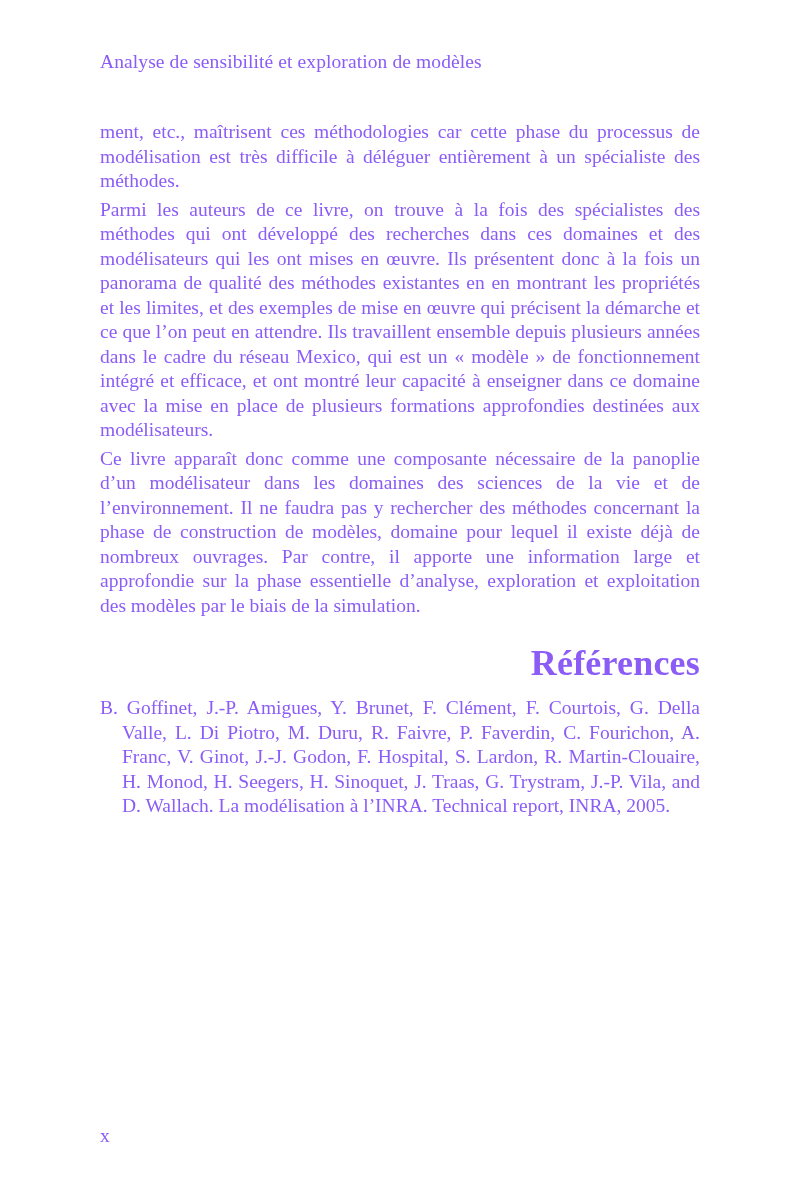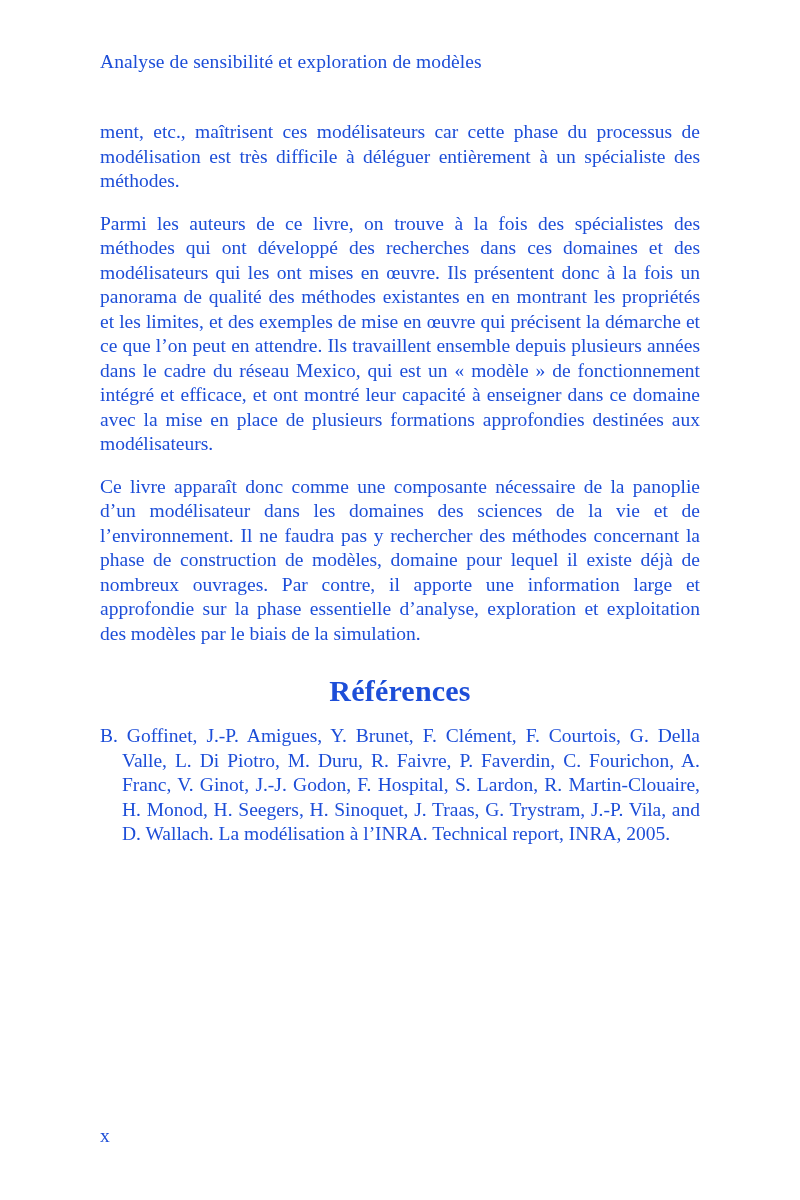--- a/index.html
+++ b/index.html
@@ -5,21 +5,21 @@
   html, body {
     margin: 0;
     padding: 0;
     background: #ffffff;
   }
   .page {
     position: relative;
     width: 716px;
     height: 1200px;
     background: #ffffff;
-    color: #1d4ed8;
+    color: #8b5cf6;
     font-family: "Liberation Serif", "DejaVu Serif", serif;
     overflow: hidden;
   }
   .running-header {
     position: absolute;
     left: 100px;
     top: 50px;
     font-size: 19.5px;
     line-height: 24px;
     letter-spacing: 0.1px;
@@ -31,28 +31,28 @@
     top: 120px;
     width: 600px;
     font-size: 19.5px;
     line-height: 24.5px;
     text-align: justify;
   }
   .text-block p {
     margin: 0;
   }
   .text-block p + p {
-    margin-top: 18px;
+    margin-top: 4px;
   }
   .references-heading {
     font-weight: bold;
-    font-size: 30px;
+    font-size: 36px;
     line-height: 34px;
     margin: 28px 0 16px 0;
-    text-align: center;
+    text-align: right;
     letter-spacing: 0.2px;
   }
   .reference-entry {
     margin-top: 16px;
     padding-left: 22px;
     text-indent: -22px;
     text-align: justify;
   }
   .page-number {
     position: absolute;
@@ -64,21 +64,21 @@
 </style>
 </head>
 <body>
 
 <div class="page">
 
   <div class="running-header">Analyse de sensibilité et exploration de modèles</div>
 
   <div class="text-block">
 
-    <p>ment, etc., maîtrisent ces modélisateurs car cette phase du processus de modélisation est très difficile à déléguer entièrement à un spécialiste des méthodes.</p>
+    <p>ment, etc., maîtrisent ces méthodologies car cette phase du processus de modélisation est très difficile à déléguer entièrement à un spécialiste des méthodes.</p>
 
     <p>Parmi les auteurs de ce livre, on trouve à la fois des spécialistes des méthodes qui ont développé des recherches dans ces domaines et des modélisateurs qui les ont mises en œuvre. Ils présentent donc à la fois un panorama de qualité des méthodes existantes en en montrant les propriétés et les limites, et des exemples de mise en œuvre qui précisent la démarche et ce que l’on peut en attendre. Ils travaillent ensemble depuis plusieurs années dans le cadre du réseau Mexico, qui est un « modèle » de fonctionnement intégré et efficace, et ont montré leur capacité à enseigner dans ce domaine avec la mise en place de plusieurs formations approfondies destinées aux modélisateurs.</p>
 
     <p>Ce livre apparaît donc comme une composante nécessaire de la panoplie d’un modélisateur dans les domaines des sciences de la vie et de l’environnement. Il ne faudra pas y rechercher des méthodes concernant la phase de construction de modèles, domaine pour lequel il existe déjà de nombreux ouvrages. Par contre, il apporte une information large et approfondie sur la phase essentielle d’analyse, exploration et exploitation des modèles par le biais de la simulation.</p>
 
     <h1 class="references-heading">Références</h1>
 
     <div class="reference-entry">B. Goffinet, J.-P. Amigues, Y. Brunet, F. Clément, F. Courtois, G. Della Valle, L. Di Piotro, M. Duru, R. Faivre, P. Faverdin, C. Fourichon, A. Franc, V. Ginot, J.-J. Godon, F. Hospital, S. Lardon, R. Martin-Clouaire, H. Monod, H. Seegers, H. Sinoquet, J. Traas, G. Trystram, J.-P. Vila, and D. Wallach. La modélisation à l’INRA. Technical report, INRA, 2005.</div>
 
   </div>

